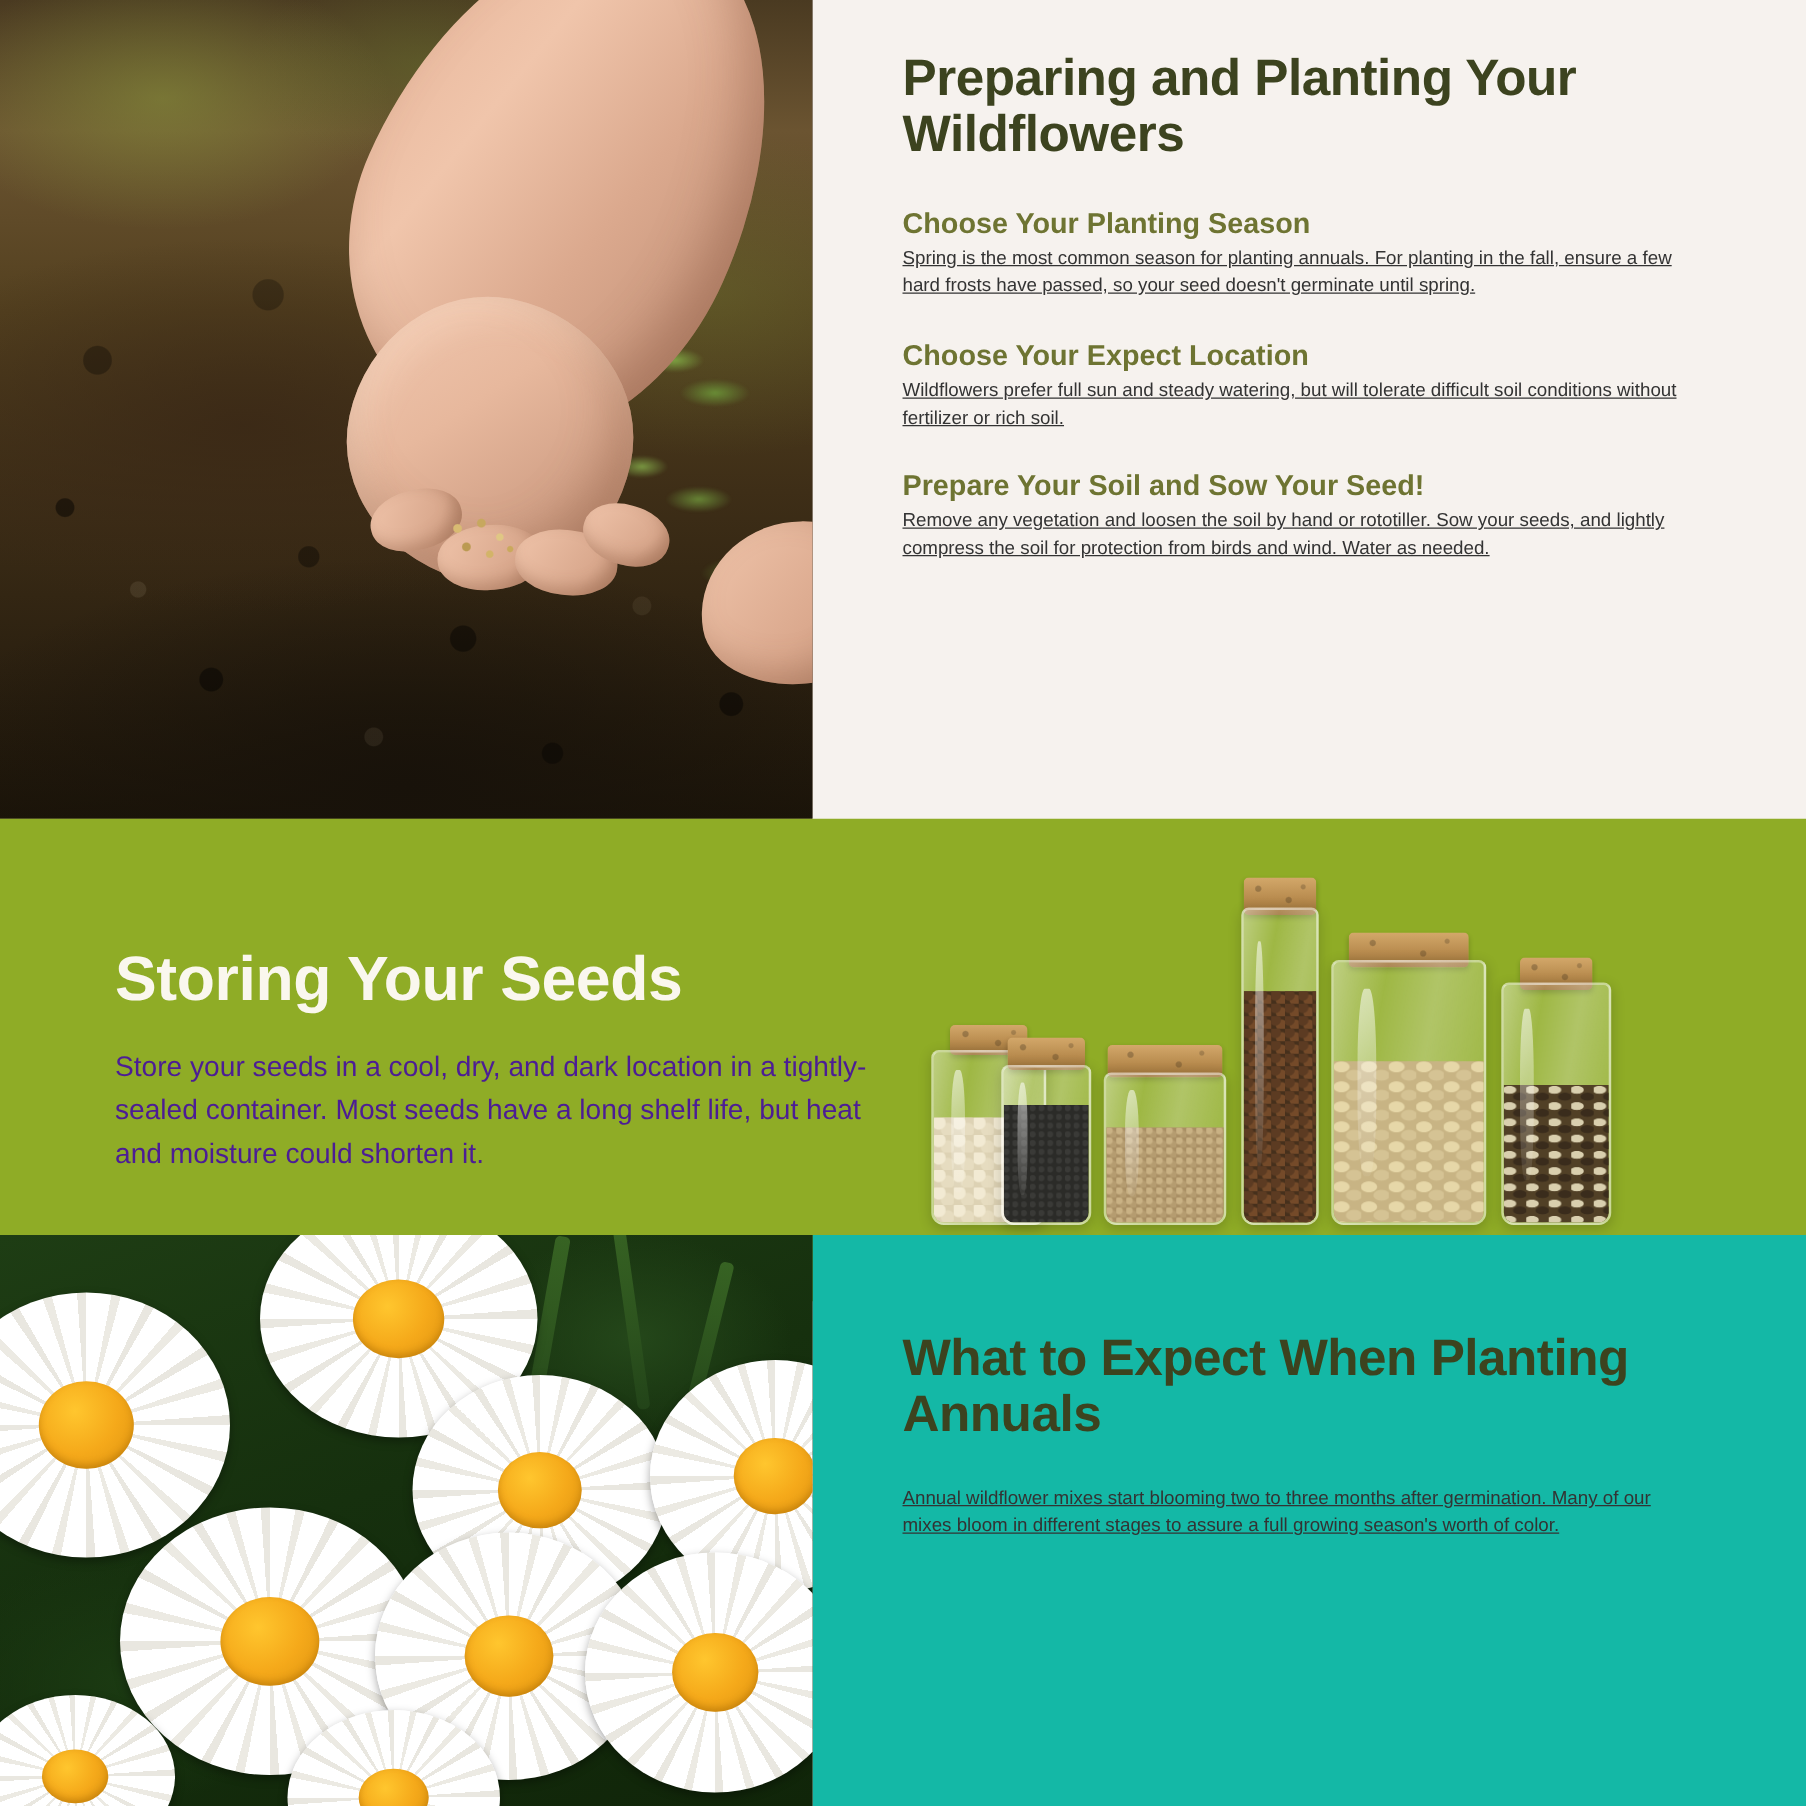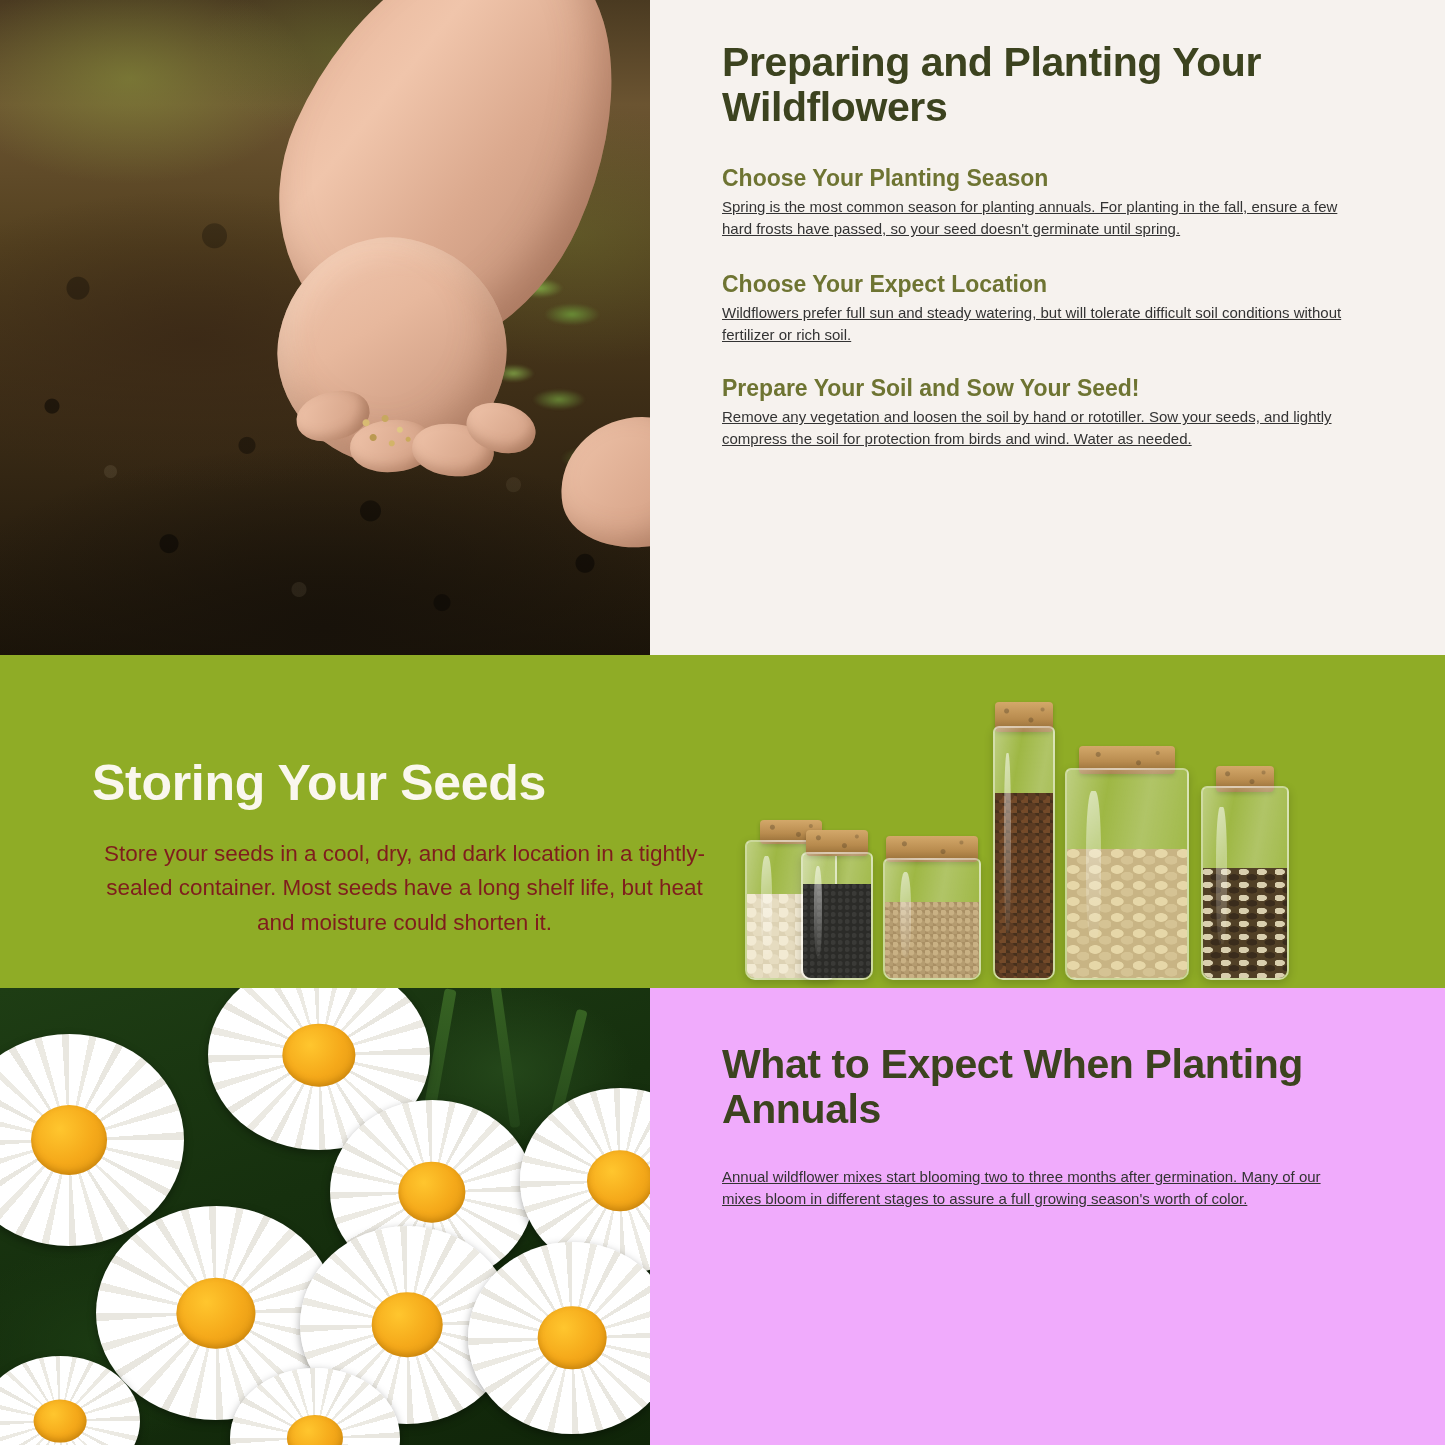--- a/index.html
+++ b/index.html
@@ -274,22 +274,22 @@
     left: 50%; top: 50%;
     transform: translate(-50%,-50%);
     width: 33%; height: 33%;
     border-radius: 50%;
     background: radial-gradient(circle at 38% 34%, #ffc62e 0%, #f5a91a 52%, #dd9310 100%);
     box-shadow: inset 0 -3px 6px rgba(160,100,0,.45);
   }
 
   .col-text-bottom {
     flex: 1;
-    background: #f0abfc;
-    padding: 54px 74px 0 72px;
+    background: #14b8a6;
+    padding: 76px 74px 0 72px;
   }
 
   
   .h-big {
     color: #3C431F;
     font-size: 41px;
     font-weight: bold;
     line-height: 1.10;
     letter-spacing: -0.4px;
   }
@@ -311,26 +311,25 @@
   .block-3 { margin-top: 28px; }
 
   .h-green {
     color: #FAF7EE;
     font-size: 50px;
     font-weight: bold;
     line-height: 1.1;
     letter-spacing: -0.3px;
   }
   .p-green {
-    color: #7f1d1d;
+    color: #4c1d95;
     font-size: 22.5px;
     line-height: 1.52;
     margin-top: 26px;
     max-width: 625px;
-    text-align: center;
   }
   .p-bottom { margin-top: 34px; max-width: 640px; }
 </style>
 </head>
 <body>
 
 <div class="page">
 
   <div class="sec-top">
 

